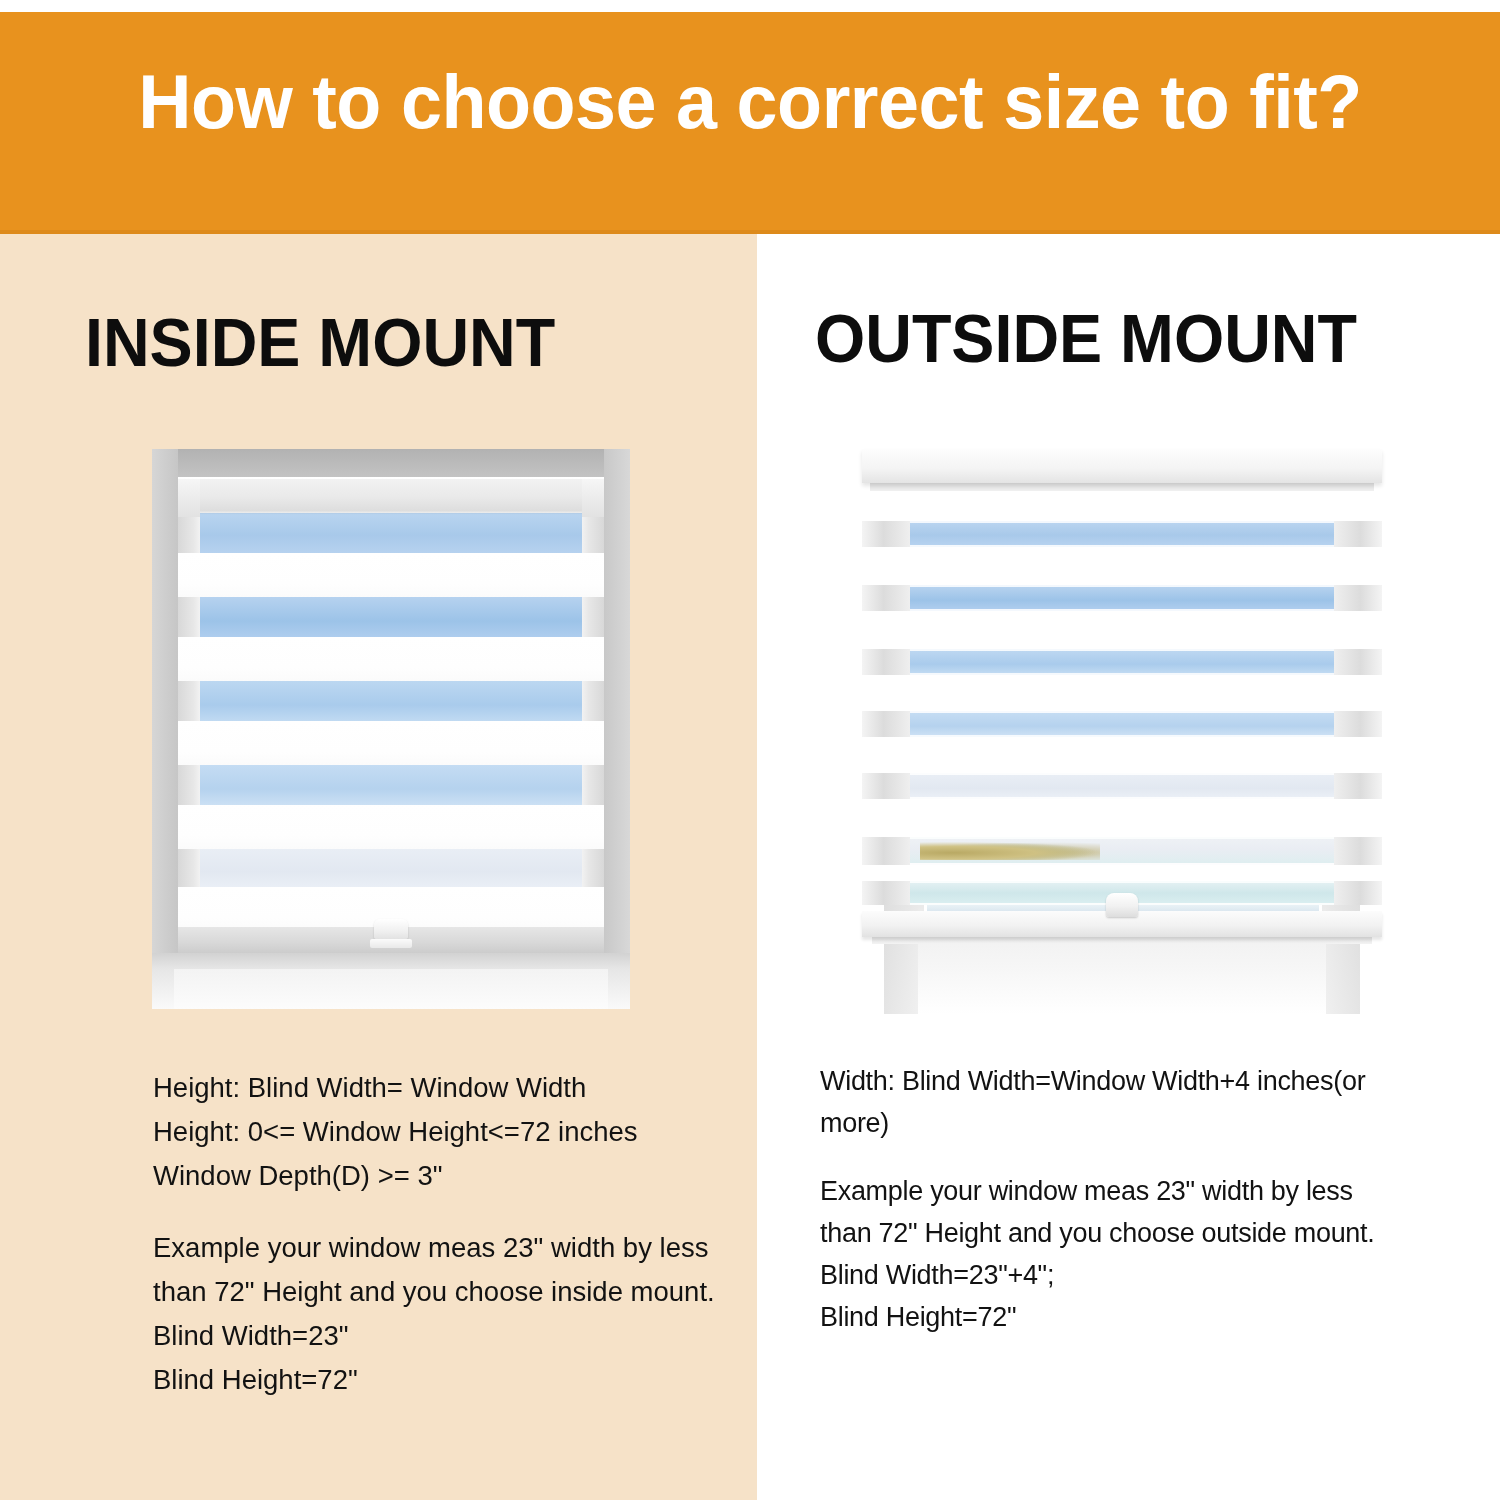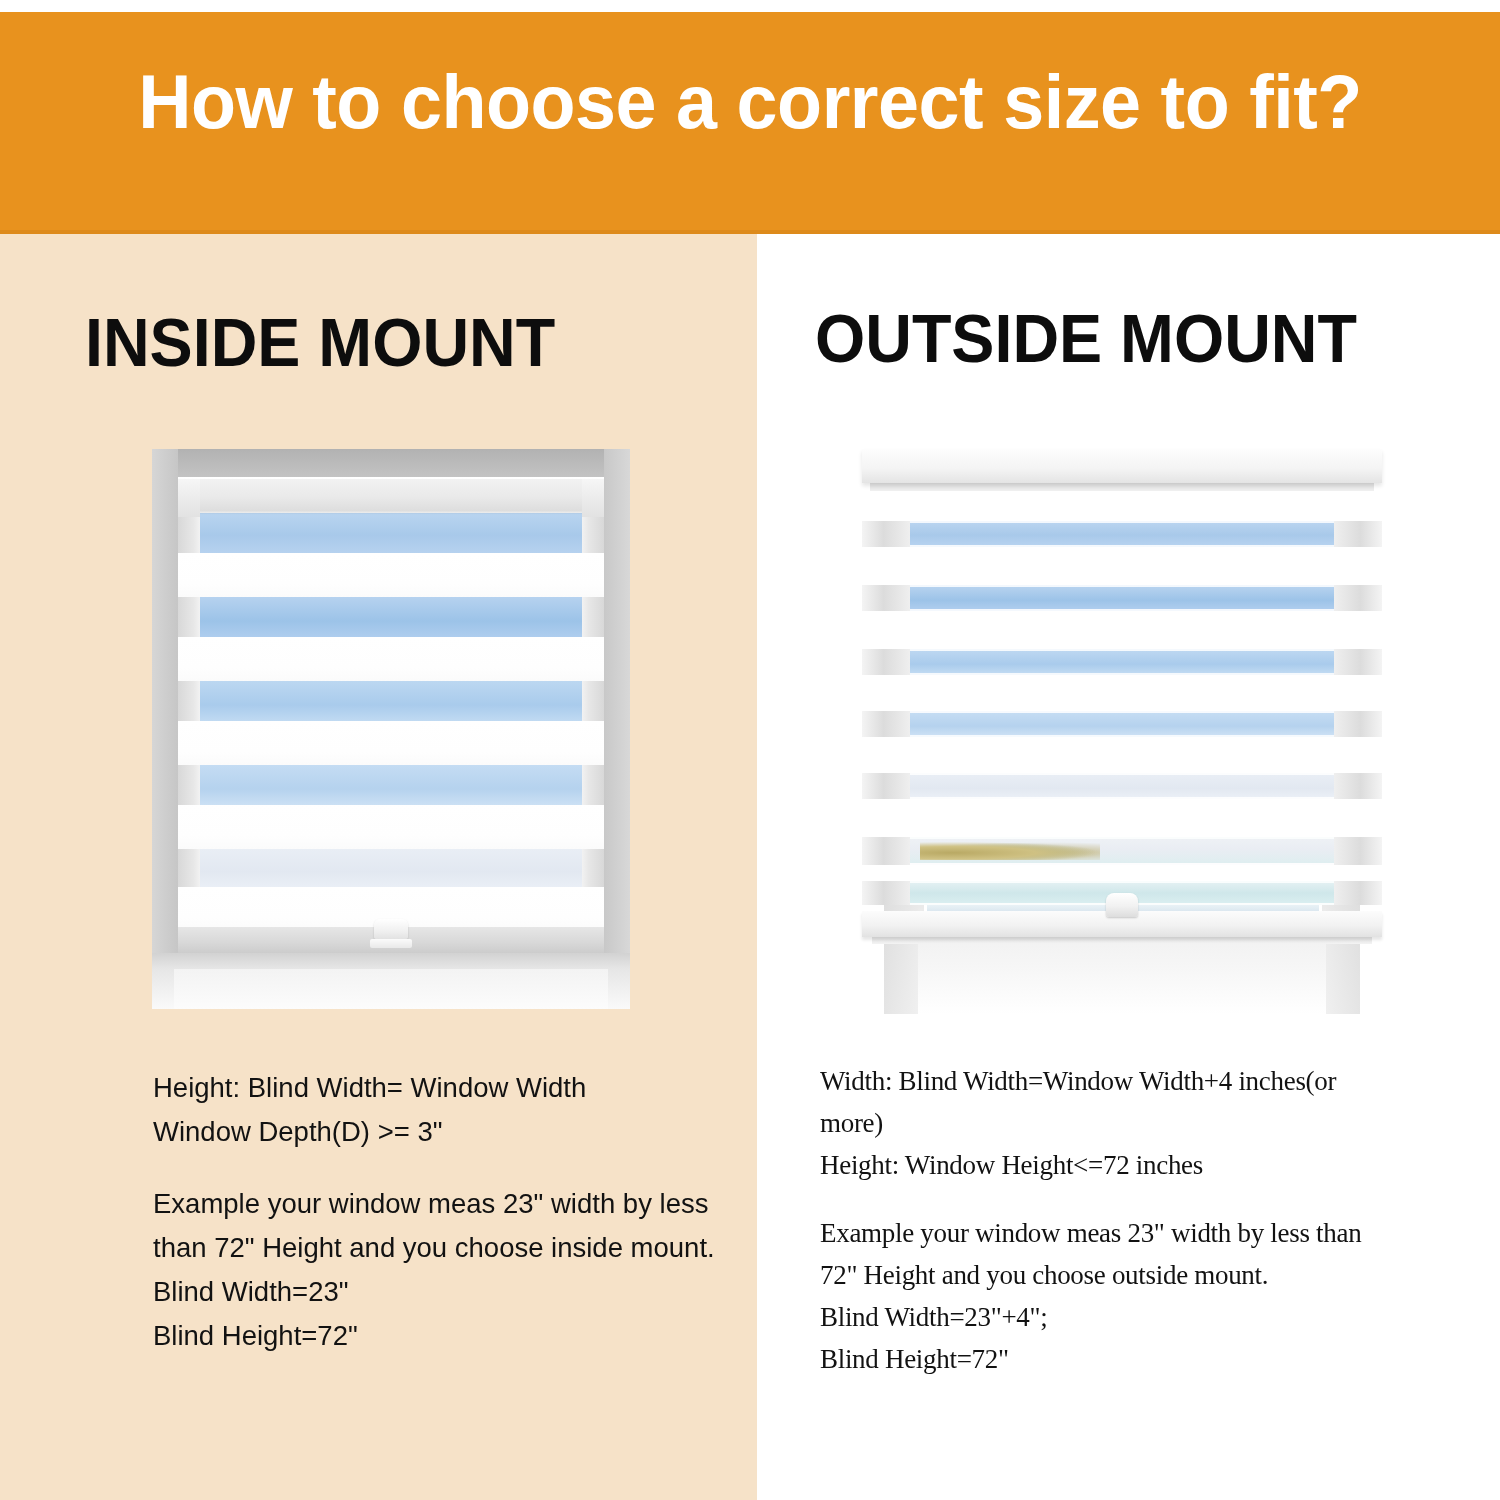--- a/index.html
+++ b/index.html
@@ -280,21 +280,21 @@
   #text-inside {
     left: 153px; top: 1054px;
     width: 580px;
     font-family: "Liberation Sans", sans-serif;
     font-size: 27.5px;
     line-height: 44px;
   }
   #text-outside {
     left: 820px; top: 1048px;
     width: 580px;
-    font-family: Liberation Serif, serif;
+    font-family: Liberation Sans, sans-serif;
     font-size: 27px;
     line-height: 42px;
     letter-spacing: -0.3px;
   }
   .tb-line { white-space: nowrap; }
   .tb-wrap { white-space: normal; }
   .tb-gap { height: 28px; }
   #text-outside .tb-gap { height: 26px; }
 </style>
 </head>
@@ -424,29 +424,29 @@
 
     <div class="om-headrail"></div>
     <div class="om-headrail-under"></div>
     <div class="om-bottomrail"></div>
     <div class="om-bottomrail-under"></div>
     <div class="om-pull"></div>
   </div>
 
   <div class="textblock" id="text-inside">
     <div class="tb-line">Height: Blind Width= Window Width</div>
+    <div class="tb-line">Height: 0&lt;= Window Height&lt;=72 inches</div>
     <div class="tb-line">Window Depth(D) &gt;= 3"</div>
     <div class="tb-gap"></div>
     <div class="tb-wrap">Example your window meas 23" width by less than 72" Height and you choose inside mount.</div>
     <div class="tb-line">Blind Width=23"</div>
     <div class="tb-line">Blind Height=72"</div>
   </div>
 
   <div class="textblock" id="text-outside">
     <div class="tb-wrap">Width: Blind Width=Window Width+4 inches(or more)</div>
-    <div class="tb-line">Height: Window Height&lt;=72 inches</div>
     <div class="tb-gap"></div>
     <div class="tb-wrap">Example your window meas 23" width by less than 72" Height and you choose outside mount.</div>
     <div class="tb-line">Blind Width=23"+4";</div>
     <div class="tb-line">Blind Height=72"</div>
   </div>
 
 </div>
 
 </body></html>

